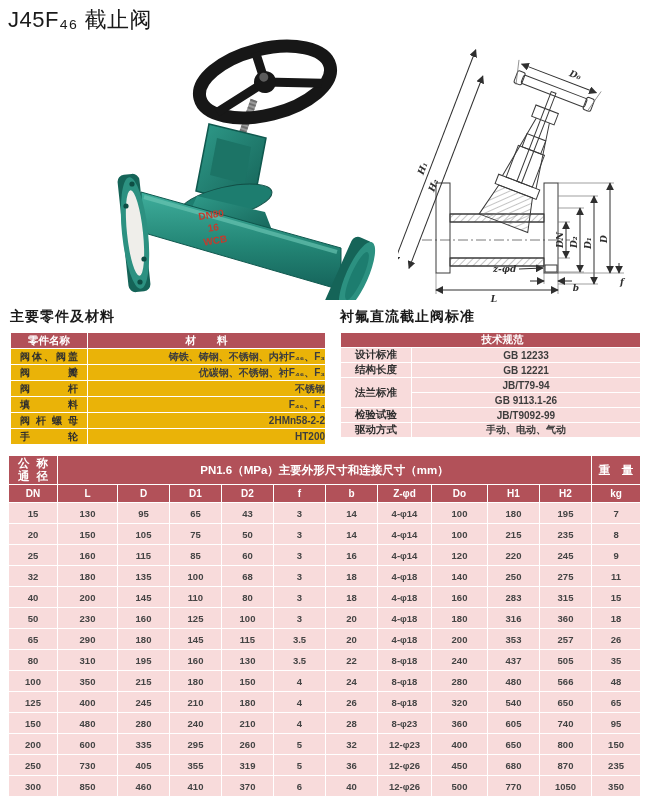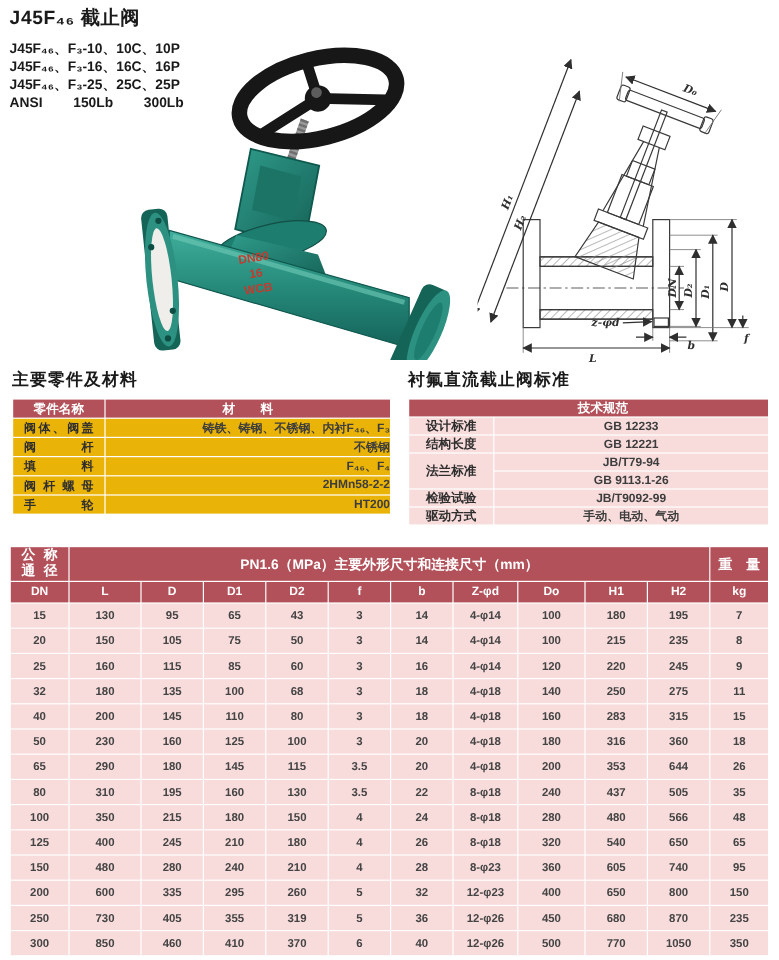--- a/index.html
+++ b/index.html
@@ -2,21 +2,21 @@
 <html><head>
 <meta charset="utf-8">
 <style>
   html,body{margin:0;padding:0;}
   body{width:649px;height:800px;background:#ffffff;
        font-family:"Liberation Sans","DejaVu Sans",sans-serif;color:#1a1a1a;}
   .page{position:relative;width:649px;height:800px;overflow:hidden;background:#fff;}
 
   
   .head-block{position:absolute;left:8px;top:5px;}
-  .page-title{font-size:16px;font-weight:bold;margin:0 0 8px 0;letter-spacing:.5px;}
+  .page-title{font-size:22px;font-weight:normal;margin:0 0 8px 0;letter-spacing:.5px;}
   .model-line{font-size:11.5px;font-weight:bold;line-height:15px;white-space:pre;}
 
   
   .sec-h{position:absolute;font-size:14px;font-weight:bold;letter-spacing:1px;}
 
   
   table{border-collapse:separate;border-spacing:1px;}
   th,td{padding:0;margin:0;}
   .rose{background:#b25159;color:#ffffff;font-weight:bold;margin-left:36px;}
 
@@ -49,26 +49,20 @@
   .ext{stroke:#777;stroke-width:.7;fill:none;}
   .mark{fill:#c43b2e;font-weight:bold;font-size:10px;text-anchor:middle;}
 </style>
 </head>
 <body>
 
 <div class="page">
 
   <div class="head-block">
     <h1 class="page-title">J45F₄₆ 截止阀</h1>
-    <div>
-      <div class="model-line">J45F₄₆、F₃-10、10C、10P</div>
-      <div class="model-line">J45F₄₆、F₃-16、16C、16P</div>
-      <div class="model-line">J45F₄₆、F₃-25、25C、25P</div>
-      <div class="model-line">ANSI        150Lb        300Lb</div>
-    </div>
   </div>
 
   <svg class="photo" width="278" height="274" viewBox="0 0 278 274">
     <defs>
       <linearGradient id="tg" x1="0" y1="0" x2="0" y2="1">
         <stop offset="0" stop-color="#3fae9c"></stop>
         <stop offset="0.55" stop-color="#238575"></stop>
         <stop offset="1" stop-color="#15635a"></stop>
       </linearGradient>
       <linearGradient id="tg2" x1="0" y1="0" x2="1" y2="1">
@@ -224,20 +218,24 @@
         <col>
       </colgroup>
     <tbody>
         <tr>
       <th class="rose">零件名称</th>
       <th class="rose">材　　料</th>
     </tr>
     <tr>
       <td class="lbl">阀体、阀盖</td>
       <td class="val">铸铁、铸钢、不锈钢、内衬F₄₆、F₃</td>
+    </tr>
+    <tr>
+      <td class="lbl">阀瓣</td>
+      <td class="val">优碳钢、不锈钢、衬F₄₆、F₃</td>
     </tr>
     <tr>
       <td class="lbl">阀杆</td>
       <td class="val">不锈钢</td>
     </tr>
     <tr>
       <td class="lbl">填料</td>
       <td class="val">F₄₆、F₄</td>
     </tr>
     <tr>
@@ -415,21 +413,21 @@
           <td>65</td>
           <td>290</td>
           <td>180</td>
           <td>145</td>
           <td>115</td>
           <td>3.5</td>
           <td>20</td>
           <td>4-φ18</td>
           <td>200</td>
           <td>353</td>
-          <td>644</td>
+          <td>257</td>
           <td>26</td>
         </tr>
         <tr>
           <td>80</td>
           <td>310</td>
           <td>195</td>
           <td>160</td>
           <td>130</td>
           <td>3.5</td>
           <td>22</td>

